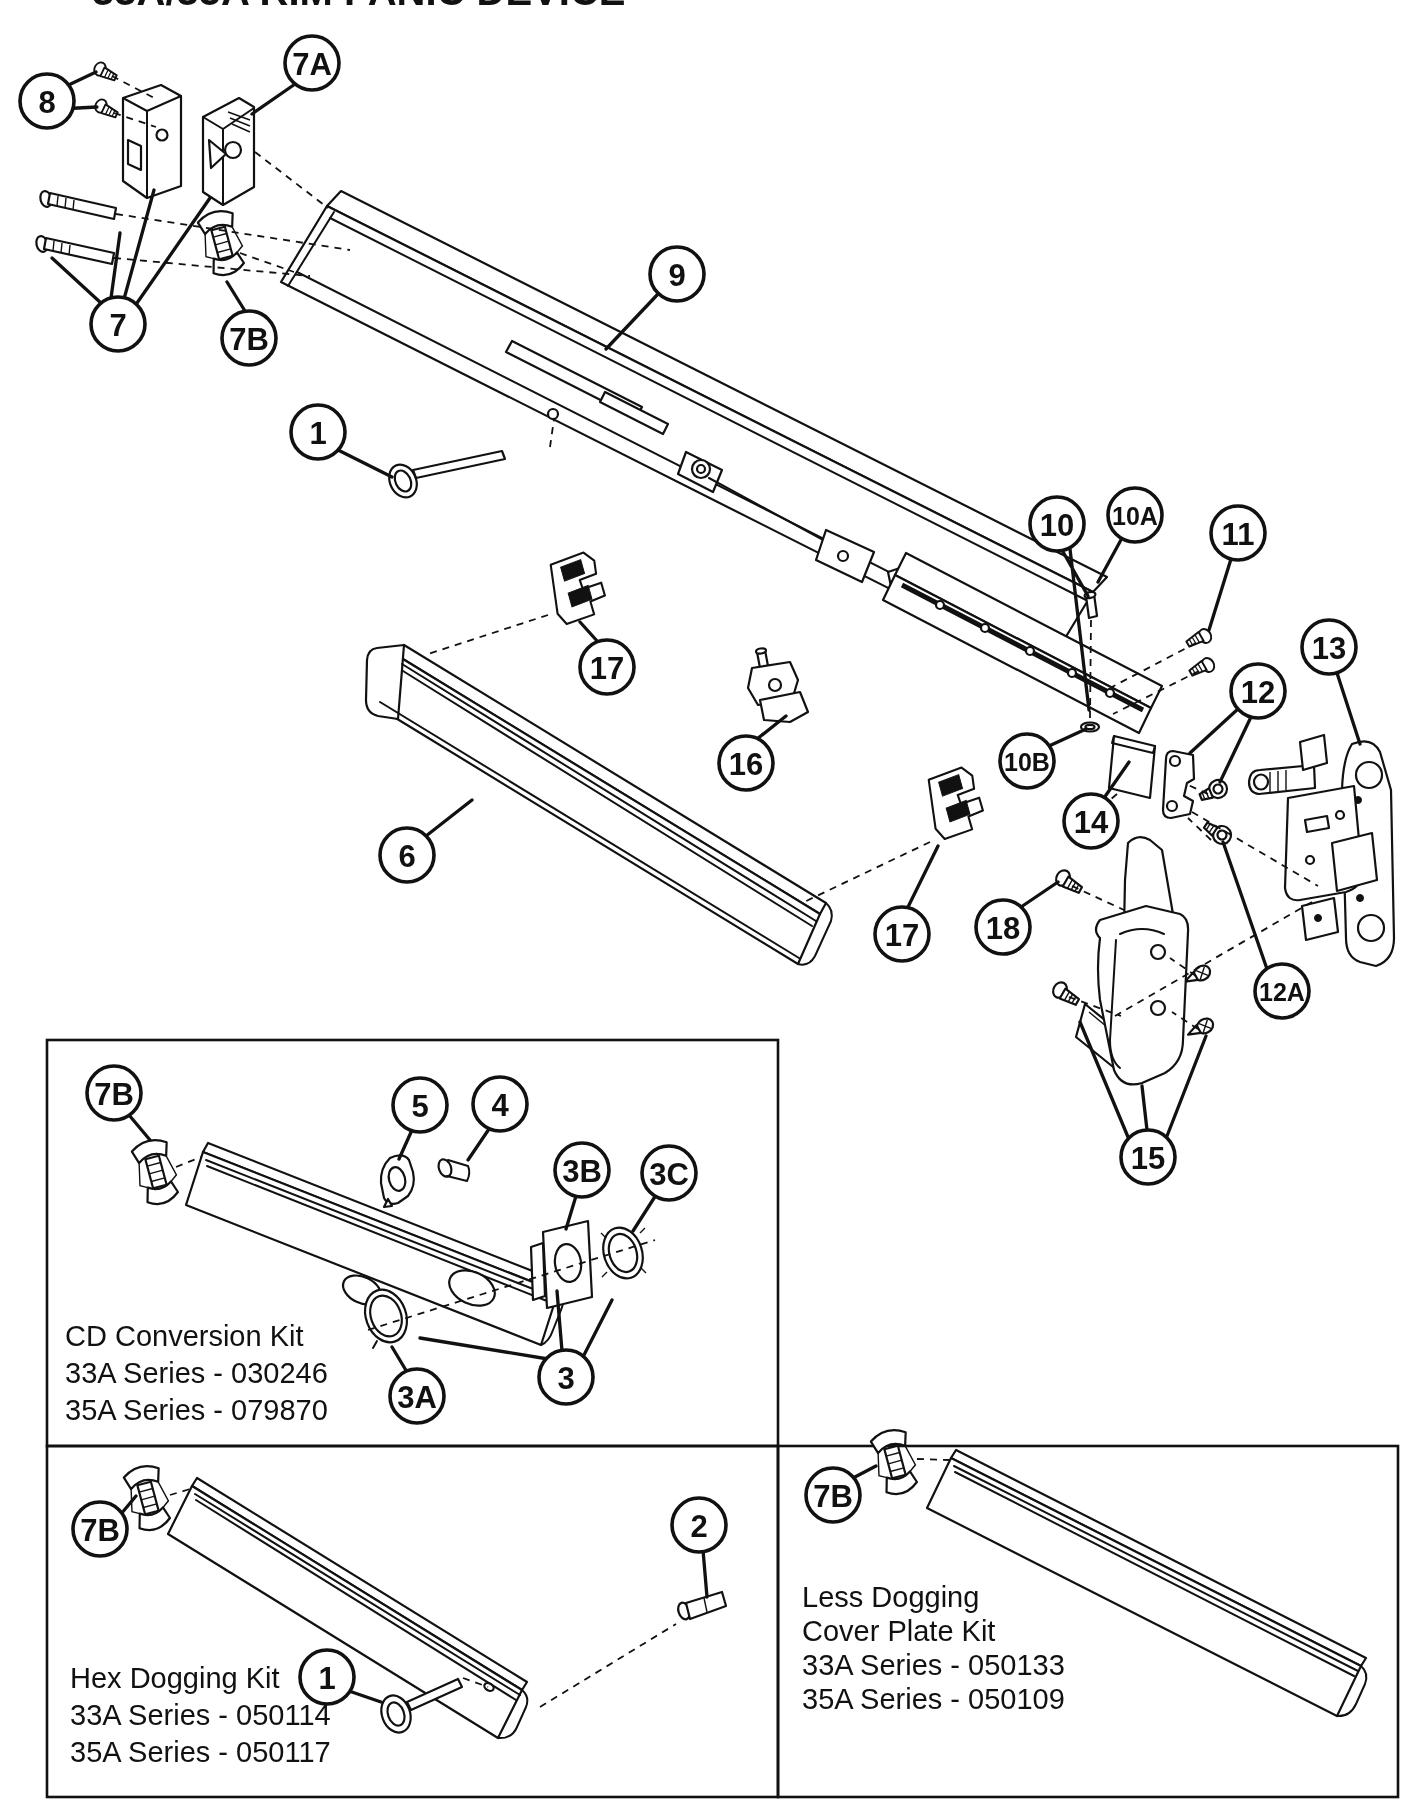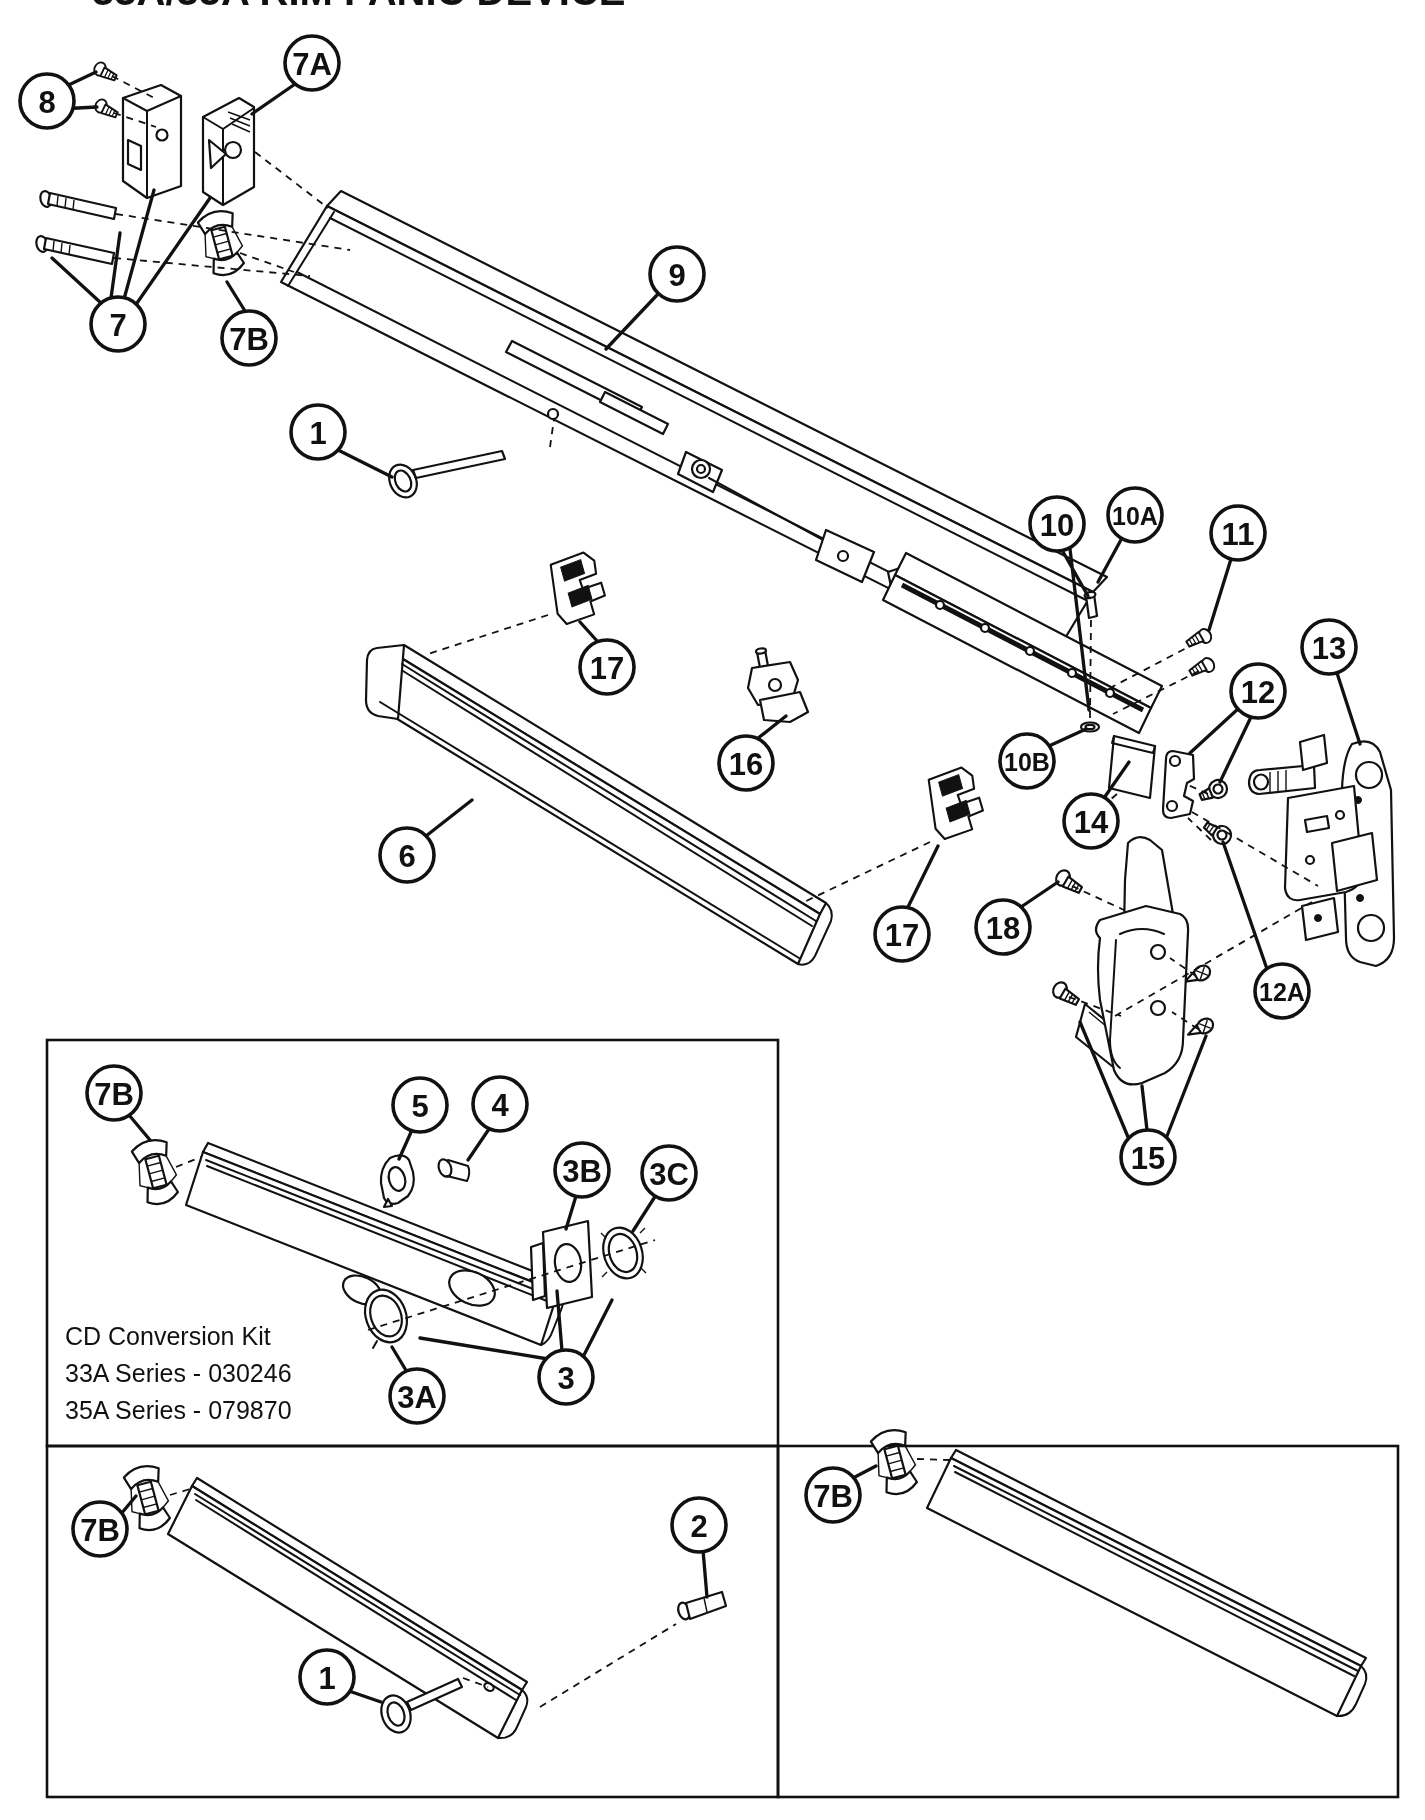--- a/index.html
+++ b/index.html
@@ -8,21 +8,21 @@
   #diagram-svg{position:absolute;left:0;top:0;}
   .p{stroke:#111;stroke-width:2.2;fill:#fff;stroke-linejoin:round;stroke-linecap:round;}
   .ln{stroke:#111;stroke-width:2;fill:none;stroke-linejoin:round;stroke-linecap:round;}
   .thin{stroke:#111;stroke-width:1.4;fill:none;}
   .blk{fill:#111;stroke:#111;stroke-width:1;}
   .leader{stroke:#111;stroke-width:3.3;fill:none;stroke-linecap:round;}
   .dash{stroke:#111;stroke-width:1.8;fill:none;stroke-dasharray:7 6;}
   .box{stroke:#111;stroke-width:2.6;fill:none;}
   .balloon-circle{fill:#fff;stroke:#111;stroke-width:3.6;}
   .balloon-text{fill:#111;font-family:"Liberation Sans",sans-serif;font-weight:bold;}
-  .kit-label{position:absolute;font-size:25px;line-height:37px;white-space:nowrap;}
+  .kit-label{position:absolute;font-size:29px;line-height:37px;white-space:nowrap;}
   .kit-label.tight{line-height:34px;}
   #title-clip{position:absolute;left:92px;top:0;width:600px;height:14px;overflow:hidden;}
   #title-clip span{display:block;font-size:40px;font-weight:bold;white-space:nowrap;
                    transform:translateY(-31px);}
 </style>
 </head>
 <body>
 
 <div id="page">
 
@@ -440,13 +440,24 @@
           <text x="833" y="1495" text-anchor="middle" dominant-baseline="central" dy="1" class="balloon-text" font-size="31">7B</text>
         </g>
       </g>
   </svg>
 
   <div class="kit-label" style="left:65px;top:1318px;">
     <div>CD Conversion Kit</div>
     <div>33A Series - 030246</div>
     <div>35A Series - 079870</div>
   </div>
+  <div class="kit-label" style="left:70px;top:1660px;">
+    <div>Hex Dogging Kit</div>
+    <div>33A Series - 050114</div>
+    <div>35A Series - 050117</div>
+  </div>
+  <div class="kit-label tight" style="left:802px;top:1580px;">
+    <div>Less Dogging</div>
+    <div>Cover Plate Kit</div>
+    <div>33A Series - 050133</div>
+    <div>35A Series - 050109</div>
+  </div>
 </div>
 
 </body></html>

